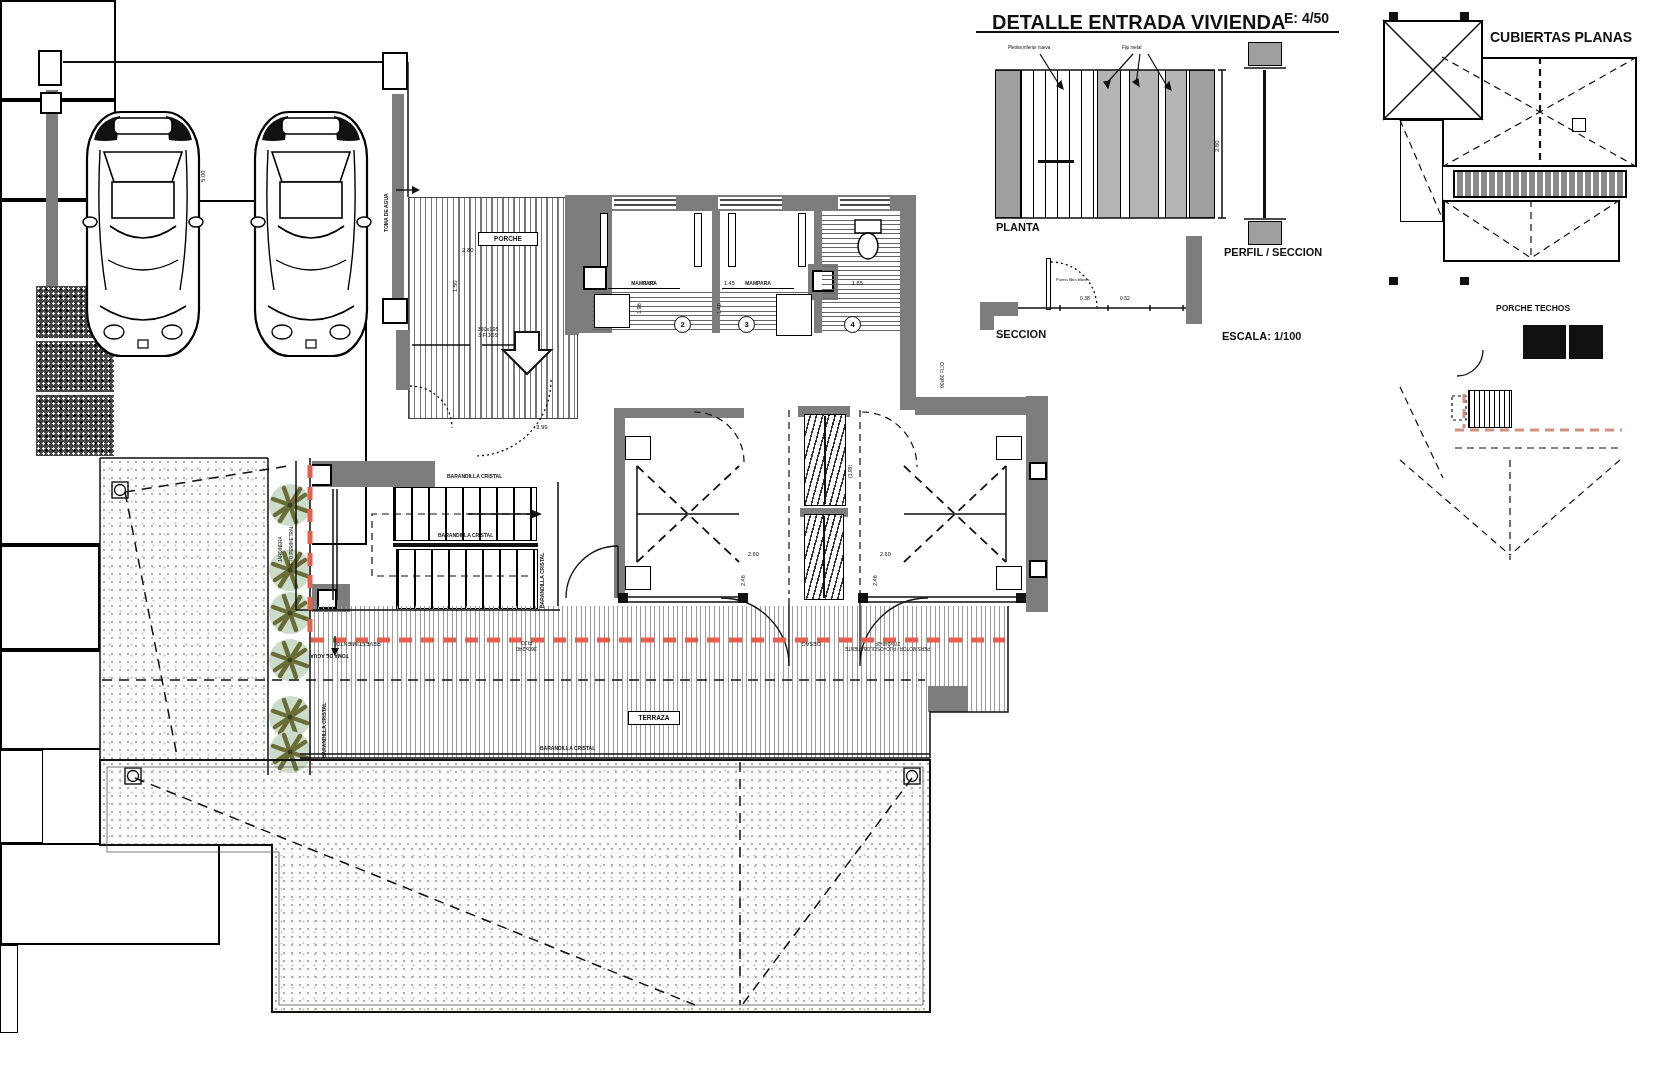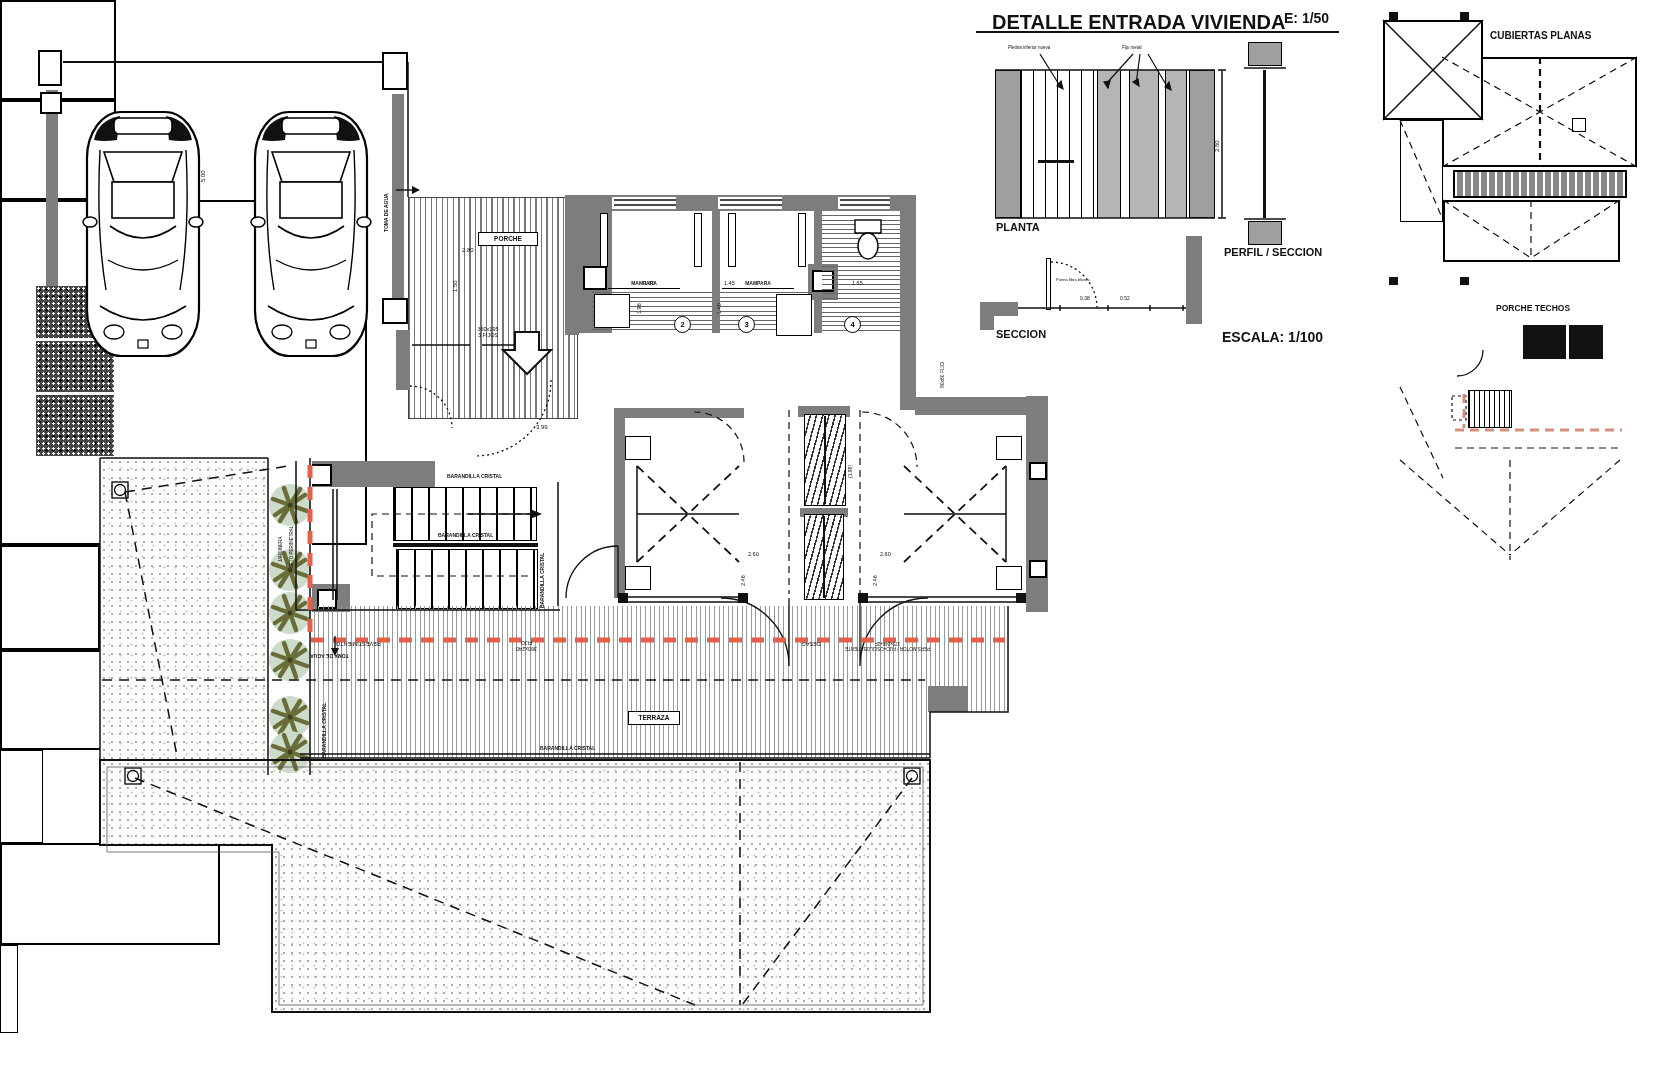--- a/index.html
+++ b/index.html
@@ -351,28 +351,28 @@
     <div>360x240</div>
     <div>FIJO</div>
   </div>
   <div class="lbl rot180" style="left:800px;top:641px;font-size:5.5px">DESAG.</div>
   <div class="lbl rot180" style="left:845px;top:640px;font-size:4.5px;text-align:center">
     <div>PERS.MOTOR / FIJO+OSCILOBATIENTE</div>
     <div>270x240+2F</div>
   </div>
 
   <div class="lbl b" style="left:992px;top:11px;font-size:20px">DETALLE ENTRADA VIVIENDA</div>
-  <div class="lbl b" style="left:1284px;top:11px;font-size:14px">E: 1/50</div>
+  <div class="lbl b" style="left:1284px;top:11px;font-size:14px">E: 4/50</div>
   <div class="lbl b" style="left:996px;top:221px;font-size:11px">PLANTA</div>
   <div class="lbl b" style="left:1224px;top:246px;font-size:11px">PERFIL / SECCION</div>
   <div class="lbl b" style="left:996px;top:328px;font-size:11px">SECCION</div>
-  <div class="lbl b" style="left:1222px;top:330px;font-size:14px">ESCALA: 1/100</div>
+  <div class="lbl b" style="left:1222px;top:330px;font-size:11px">ESCALA: 1/100</div>
   <div class="lbl" style="left:1008px;top:46px;font-size:4.5px">Pletina inferior nueva</div>
   <div class="lbl" style="left:1122px;top:46px;font-size:4.5px">Fijo metal</div>
   <div class="lbl" style="left:1056px;top:278px;font-size:4px">Puerta fibra blanca</div>
   <div class="lbl rotl" style="left:1214px;top:152px;font-size:6px">2.50</div>
   <div class="lbl" style="left:1080px;top:296px;font-size:5px">0.38</div>
   <div class="lbl" style="left:1120px;top:296px;font-size:5px">0.52</div>
 
-  <div class="lbl b" style="left:1490px;top:30px;font-size:10px">CUBIERTAS PLANAS</div>
+  <div class="lbl b" style="left:1490px;top:30px;font-size:14px">CUBIERTAS PLANAS</div>
   <div class="lbl b" style="left:1496px;top:304px;font-size:8.5px">PORCHE TECHOS</div>
 
 </div>
 
 </body></html>

